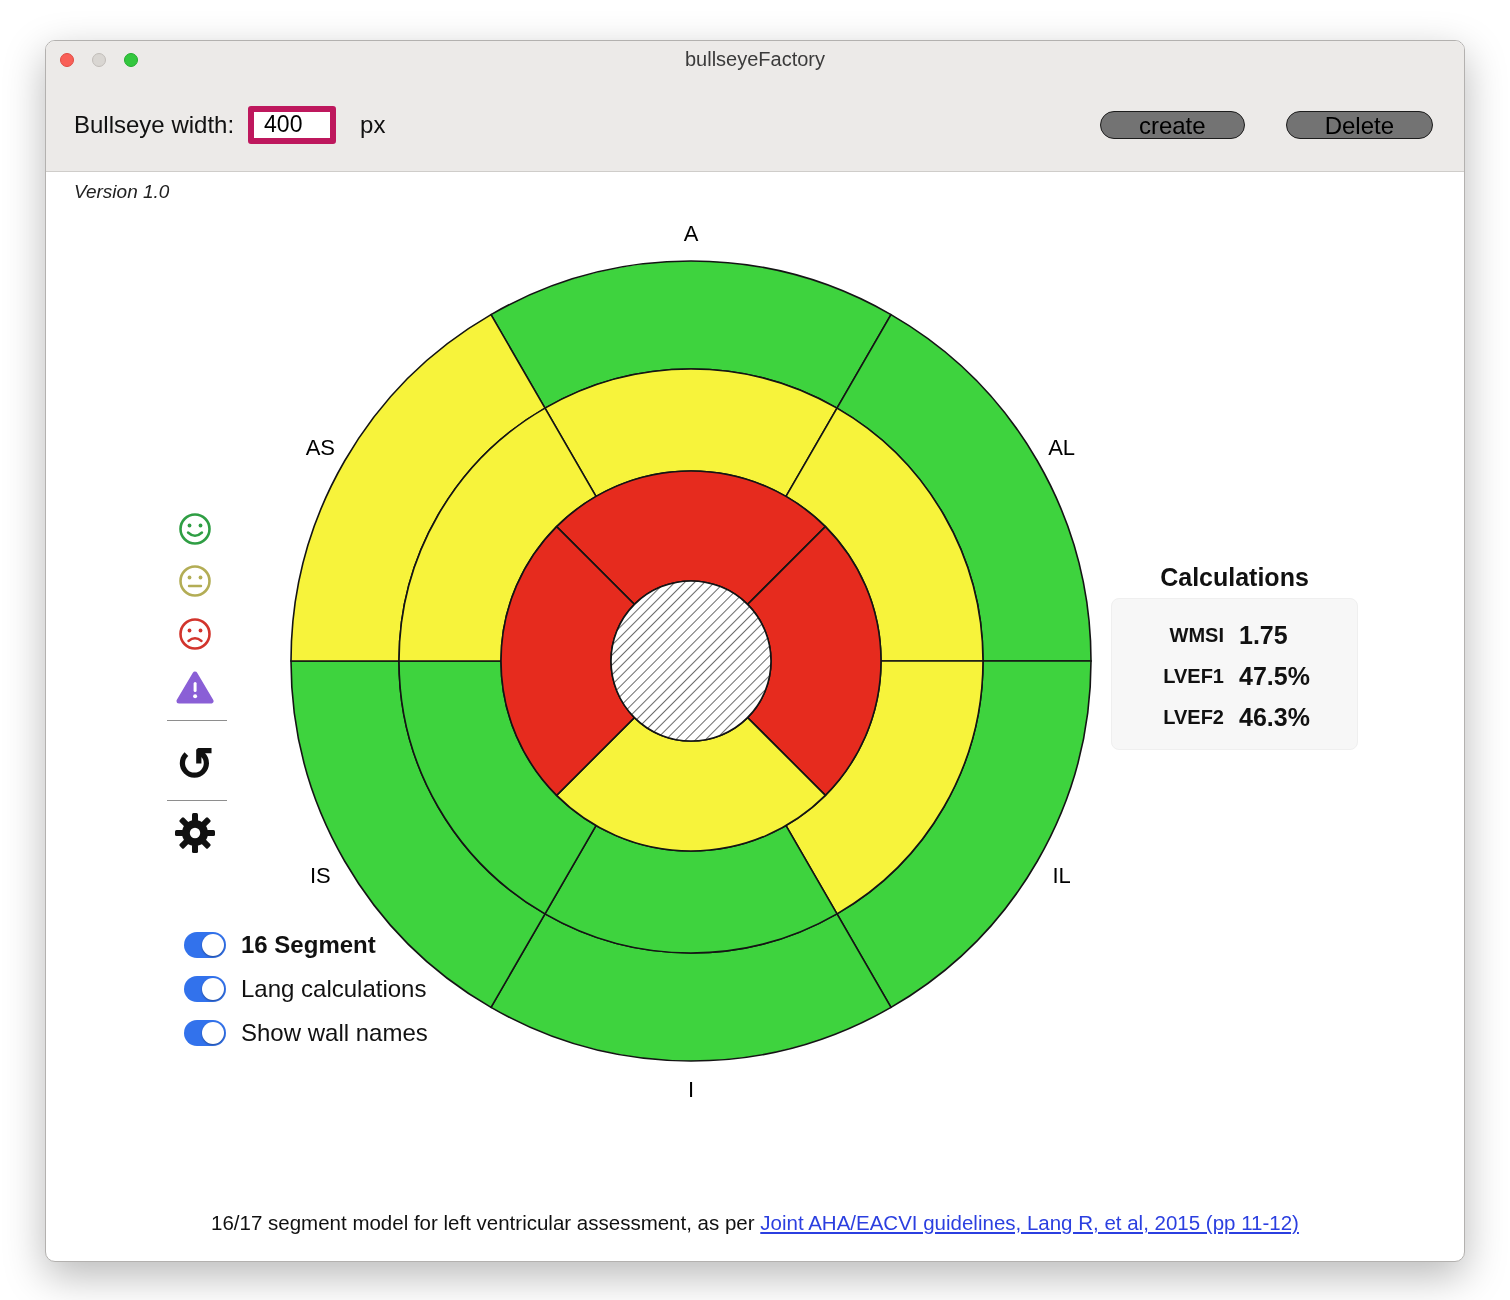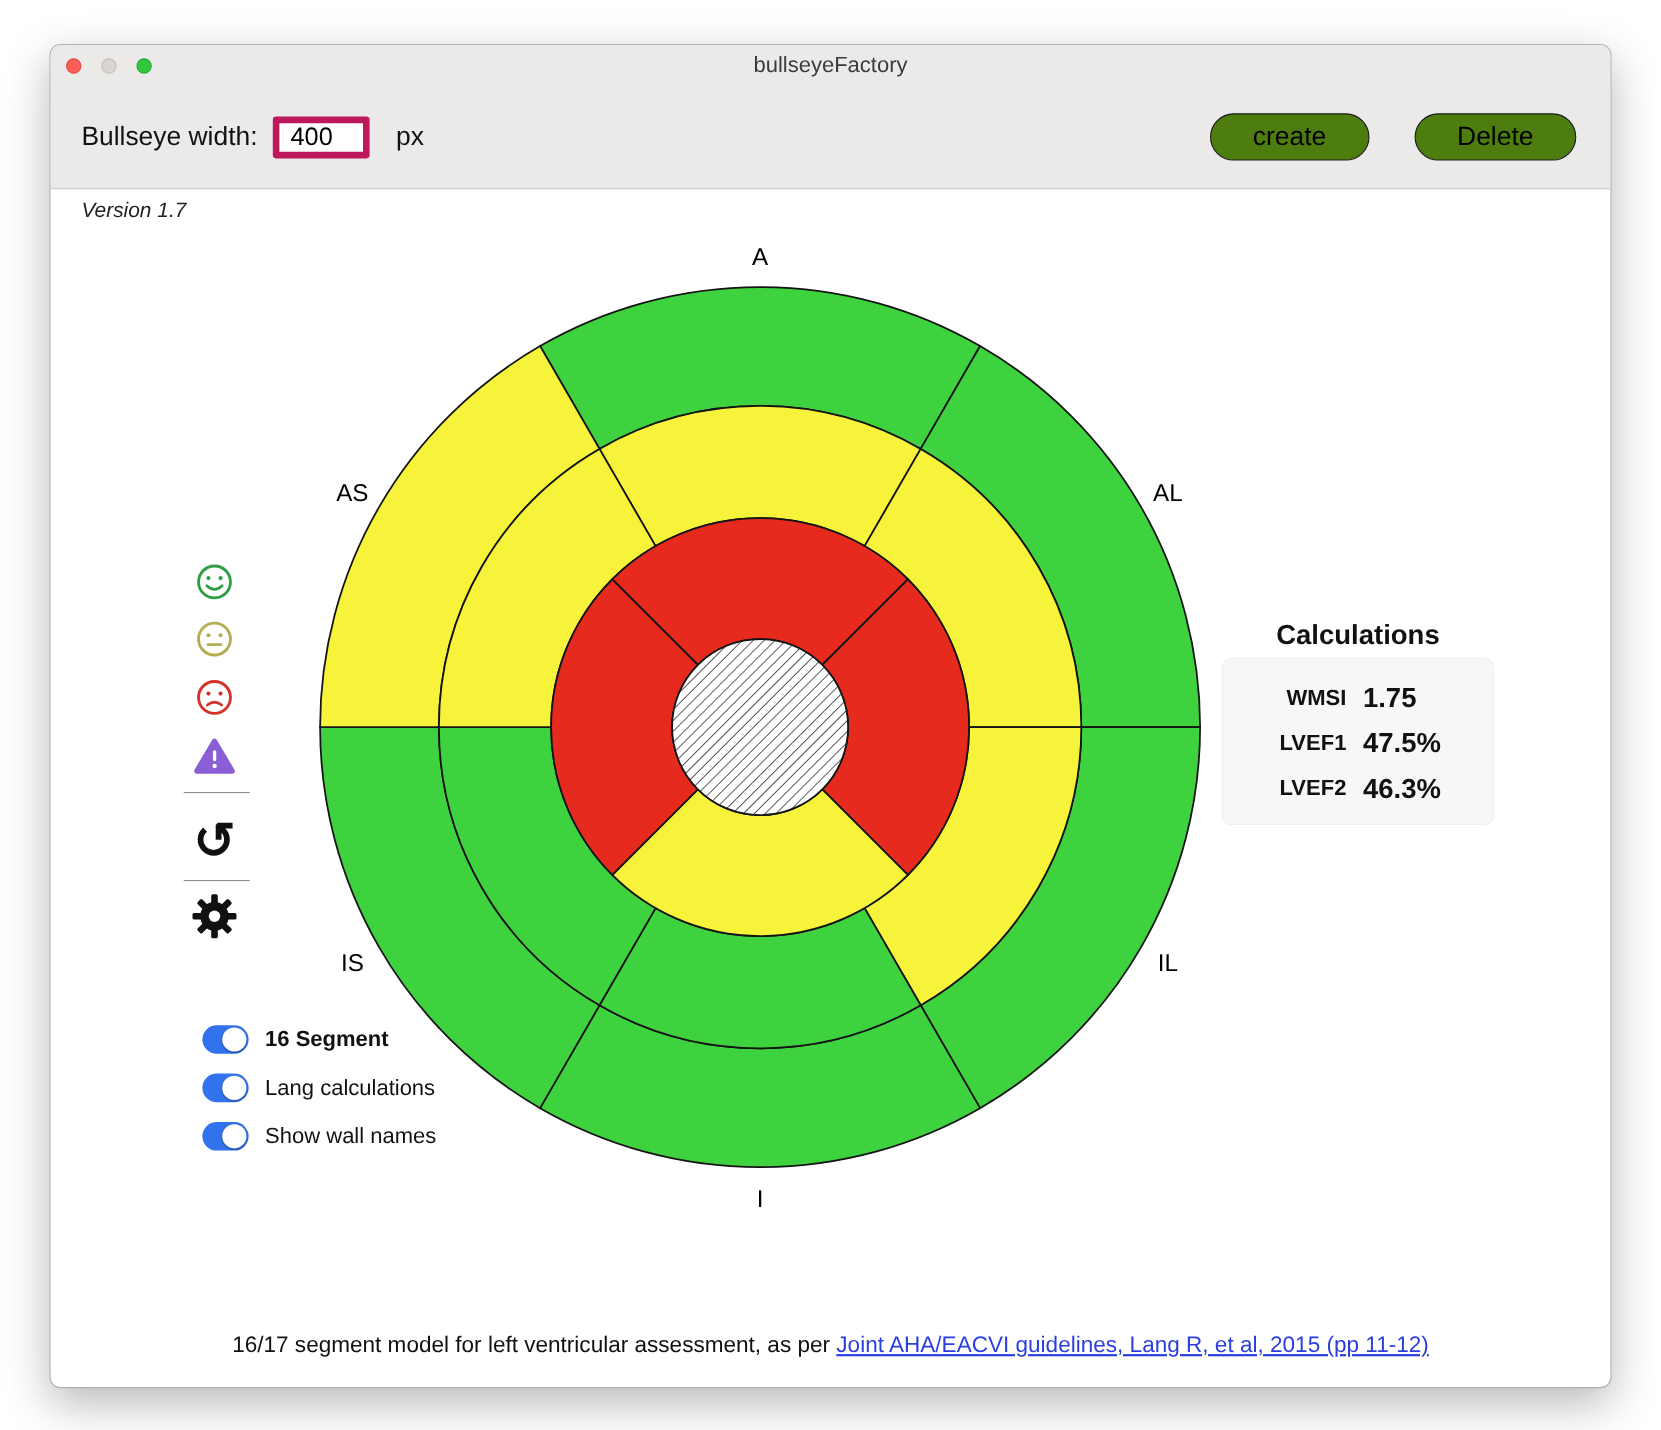--- a/index.html
+++ b/index.html
@@ -23,22 +23,22 @@
 
   
   .toolbar { height:94px; background:#eceae8; border-bottom:1px solid #cfcdca;
              display:flex; align-items:center; padding:0 31px 0 28px; }
   .tb-label { font-size:24px; }
   .tb-input { width:88px; height:38px; margin-left:14px; border:6px solid #be185d;
               border-radius:3px; background:#fff; font-size:23px; padding:0 0 0 10px;
               font-family:"Liberation Sans", sans-serif; }
   .tb-unit { font-size:24px; margin-left:24px; }
   .tb-spacer { flex:1; }
-  .pill-btn { height:43px; padding:0 38px; border-radius:22px; border:1.5px solid #1c1c1c;
-              background:#4d7c0f; font-size:24px; font-family:"Liberation Sans", sans-serif;
+  .pill-btn { height:28px; padding:0 38px; border-radius:22px; border:1.5px solid #1c1c1c;
+              background:#737373; font-size:24px; font-family:"Liberation Sans", sans-serif;
               cursor:pointer; }
   .pill-btn + .pill-btn { margin-left:41px; }
 
   .version { position:absolute; left:28px; top:140px; font-size:19px; font-style:italic; color:#222; }
 
   
   .bullseye { position:absolute; left:0; top:130px; }
   .seg { stroke:#141414; stroke-width:1.6px; }
   .wall-label { font-size:22px; fill:#000; text-anchor:middle; }
 
@@ -46,21 +46,21 @@
   .side-icon { position:absolute; display:flex; align-items:center; justify-content:center; cursor:pointer; }
   .divider { position:absolute; height:0; border-top:1.6px solid #8e8e8e; width:60px; left:121px; }
   .undo-glyph { font-size:46px; font-weight:bold; color:#101010; line-height:1; }
 
   
   .toggles { position:absolute; left:138px; top:890px; }
   .toggle-row { display:flex; align-items:center; height:28px; margin-bottom:16px; }
   .toggle { width:42px; height:26px; border-radius:13px; position:relative; cursor:pointer; flex:0 0 auto; }
   .toggle .knob { position:absolute; right:2px; top:2px; width:22px; height:22px;
                   border-radius:50%; background:#fff; box-shadow:0 1px 2px rgba(0,0,0,.35); }
-  .toggle-label { margin-left:15px; font-size:20px; white-space:nowrap; }
+  .toggle-label { margin-left:15px; font-size:24px; white-space:nowrap; }
   .toggle-label.bold { font-weight:bold; }
 
   
   .calc-title { position:absolute; left:1065px; top:522px; width:247px; text-align:center;
                 font-size:25px; font-weight:bold; }
   .calc-box { position:absolute; left:1065px; top:557px; width:247px; height:152px;
               background:#f7f7f7; border:1px solid #efefef; border-radius:8px;
               padding-top:16px; }
   .calc-row { display:grid; grid-template-columns:112px 1fr; column-gap:15px;
               align-items:center; height:41px; }
@@ -87,21 +87,21 @@
 
   <div class="toolbar">
     <span class="tb-label">Bullseye width:</span>
     <input class="tb-input" type="text" value="400" style="">
     <span class="tb-unit">px</span>
     <span class="tb-spacer"></span>
     <button class="pill-btn">create</button>
     <button class="pill-btn">Delete</button>
   </div>
 
-  <div class="version">Version 1.7</div>
+  <div class="version">Version 1.0</div>
 
   <svg class="bullseye" width="1420" height="1092" viewBox="0 0 1420 1092">
     <defs>
       <pattern id="hatch" width="7" height="7" patternUnits="userSpaceOnUse" patternTransform="rotate(45)">
         <rect width="7" height="7" fill="#ffffff"></rect>
         <line x1="0" y1="0" x2="0" y2="7" stroke="#1a1a1a" stroke-width="1.3"></line>
       </pattern>
     </defs>
     <g id="segments-layer">
         <path d="M 845 143.58983848622455 A 400 400 0 0 0 445.0000000000001 143.5898384862245 L 499.00000000000006 237.1205820949439 A 292 292 0 0 1 791 237.12058209494393 Z" fill="#3ed33e" class="seg"></path>

